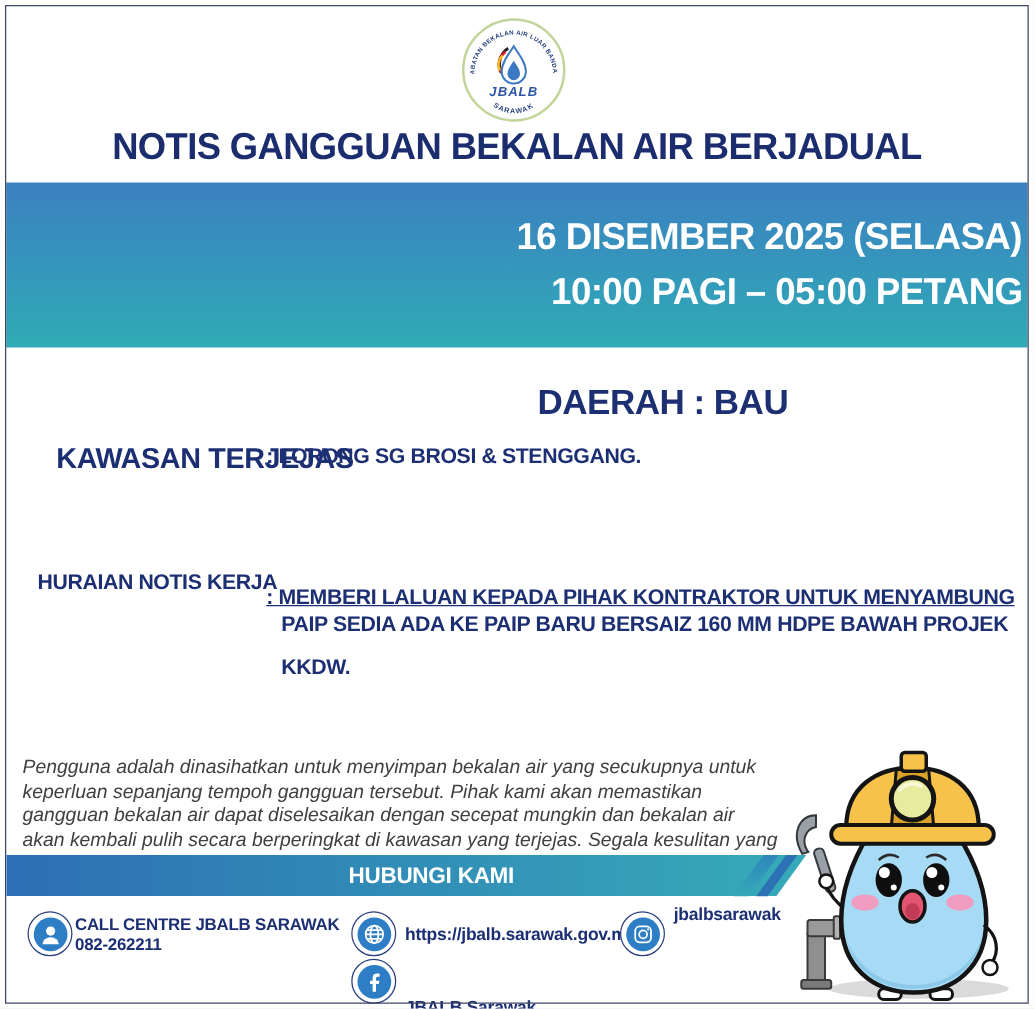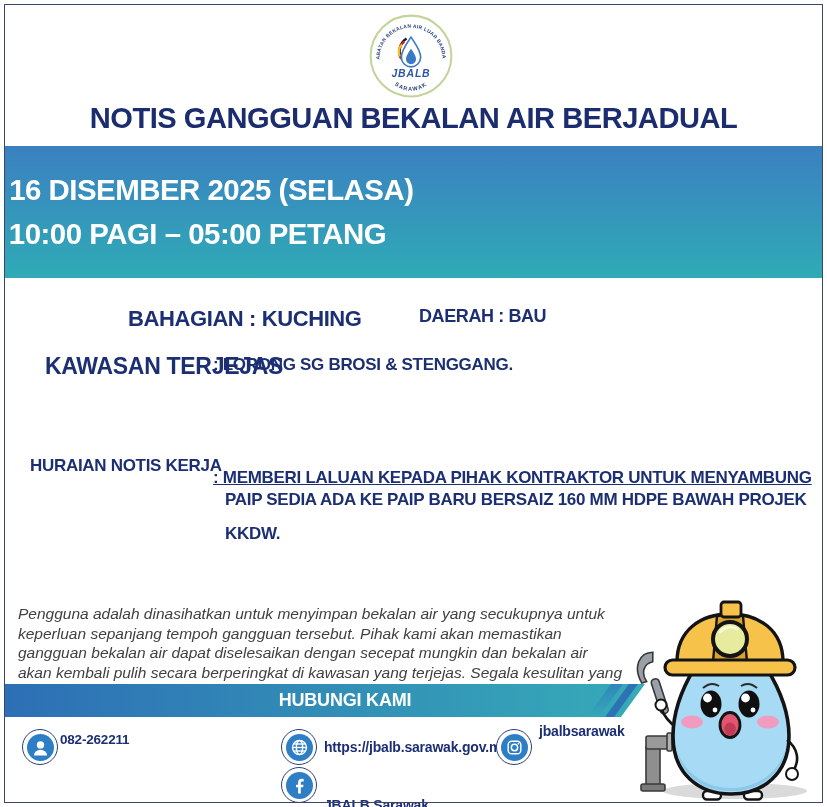--- a/index.html
+++ b/index.html
@@ -17,29 +17,29 @@
   .title{
     position:absolute;left:0;top:101px;width:827px;text-align:center;
     font-size:30px;font-weight:bold;color:#1b2d6e;letter-spacing:-.5px;
     transform:scaleX(.97);
   }
 
   
   .banner{
     position:absolute;left:5px;top:146px;width:817px;height:132px;
     background:linear-gradient(180deg,#3b80c1 0%,#2fabb6 100%);
-    display:flex;flex-direction:column;justify-content:center;align-items:flex-start;
+    display:flex;flex-direction:column;justify-content:center;align-items:flex-end;
     color:#fff;font-weight:bold;
   }
   .banner .line{font-size:30px;line-height:44px;letter-spacing:-.5px;transform:scaleX(.98);}
 
   
   .navy{color:#1c2f73;font-weight:bold;}
   .bahagian{position:absolute;left:128px;top:306px;font-size:22px;letter-spacing:-.4px;}
-  .daerah{position:absolute;left:419px;top:306px;font-size:18px;letter-spacing:-.4px;}
+  .daerah{position:absolute;left:430px;top:306px;font-size:28px;letter-spacing:-.4px;}
   .kawasan-label{position:absolute;left:45px;top:353px;font-size:23px;letter-spacing:-.3px;}
   .kawasan-value{position:absolute;left:213px;top:355px;font-size:17px;letter-spacing:-.3px;}
   .huraian-label{position:absolute;left:30px;top:456px;font-size:17px;letter-spacing:-.3px;}
   .huraian-l1{position:absolute;left:213px;top:468px;font-size:17px;letter-spacing:-.3px;text-decoration:underline;}
   .huraian-l2{position:absolute;left:225px;top:490px;font-size:17px;letter-spacing:-.3px;}
   .huraian-l3{position:absolute;left:225px;top:524px;font-size:17px;letter-spacing:-.3px;}
 
   
   .advisory{
     position:absolute;left:18px;top:604px;width:606px;
@@ -109,21 +109,20 @@
     </svg>
   </div>
 
   <div class="title">NOTIS GANGGUAN BEKALAN AIR BERJADUAL</div>
 
   <div class="banner">
     <div class="line">16 DISEMBER 2025 (SELASA)</div>
     <div class="line">10:00 PAGI – 05:00 PETANG</div>
   </div>
 
-  <div class="navy bahagian">BAHAGIAN : KUCHING</div>
   <div class="navy daerah">DAERAH : BAU</div>
 
   <div class="navy kawasan-label">KAWASAN TERJEJAS</div>
   <div class="navy kawasan-value">: LORONG SG BROSI &amp; STENGGANG.</div>
 
   <div class="navy huraian-label">HURAIAN NOTIS KERJA</div>
   <div class="navy huraian-l1">: MEMBERI LALUAN KEPADA PIHAK KONTRAKTOR UNTUK MENYAMBUNG</div>
   <div class="navy huraian-l2">PAIP SEDIA ADA KE PAIP BARU BERSAIZ 160 MM HDPE BAWAH PROJEK</div>
   <div class="navy huraian-l3">KKDW.</div>
 
@@ -139,20 +138,21 @@
 
   <div class="icon-ring ring-call">
     <div class="icon-circle">
       <svg viewBox="0 0 24 24" width="21" height="21">
         <circle cx="12" cy="9" r="4.2" fill="#fff"></circle>
         <path d="M4.5,21 a7.5,6.3 0 0 1 15,0 z" fill="#fff"></path>
       </svg>
     </div>
   </div>
   <div class="contact-text txt-call">
+    <div>CALL CENTRE JBALB SARAWAK</div>
     <div>082-262211</div>
   </div>
 
   <div class="icon-ring ring-web">
     <div class="icon-circle">
       <svg viewBox="0 0 24 24" width="21" height="21" fill="none" stroke="#fff" stroke-width="1.6">
         <circle cx="12" cy="12" r="8"></circle>
         <ellipse cx="12" cy="12" rx="3.6" ry="8"></ellipse>
         <line x1="4" y1="12" x2="20" y2="12"></line>
         <line x1="5.2" y1="8" x2="18.8" y2="8"></line>

